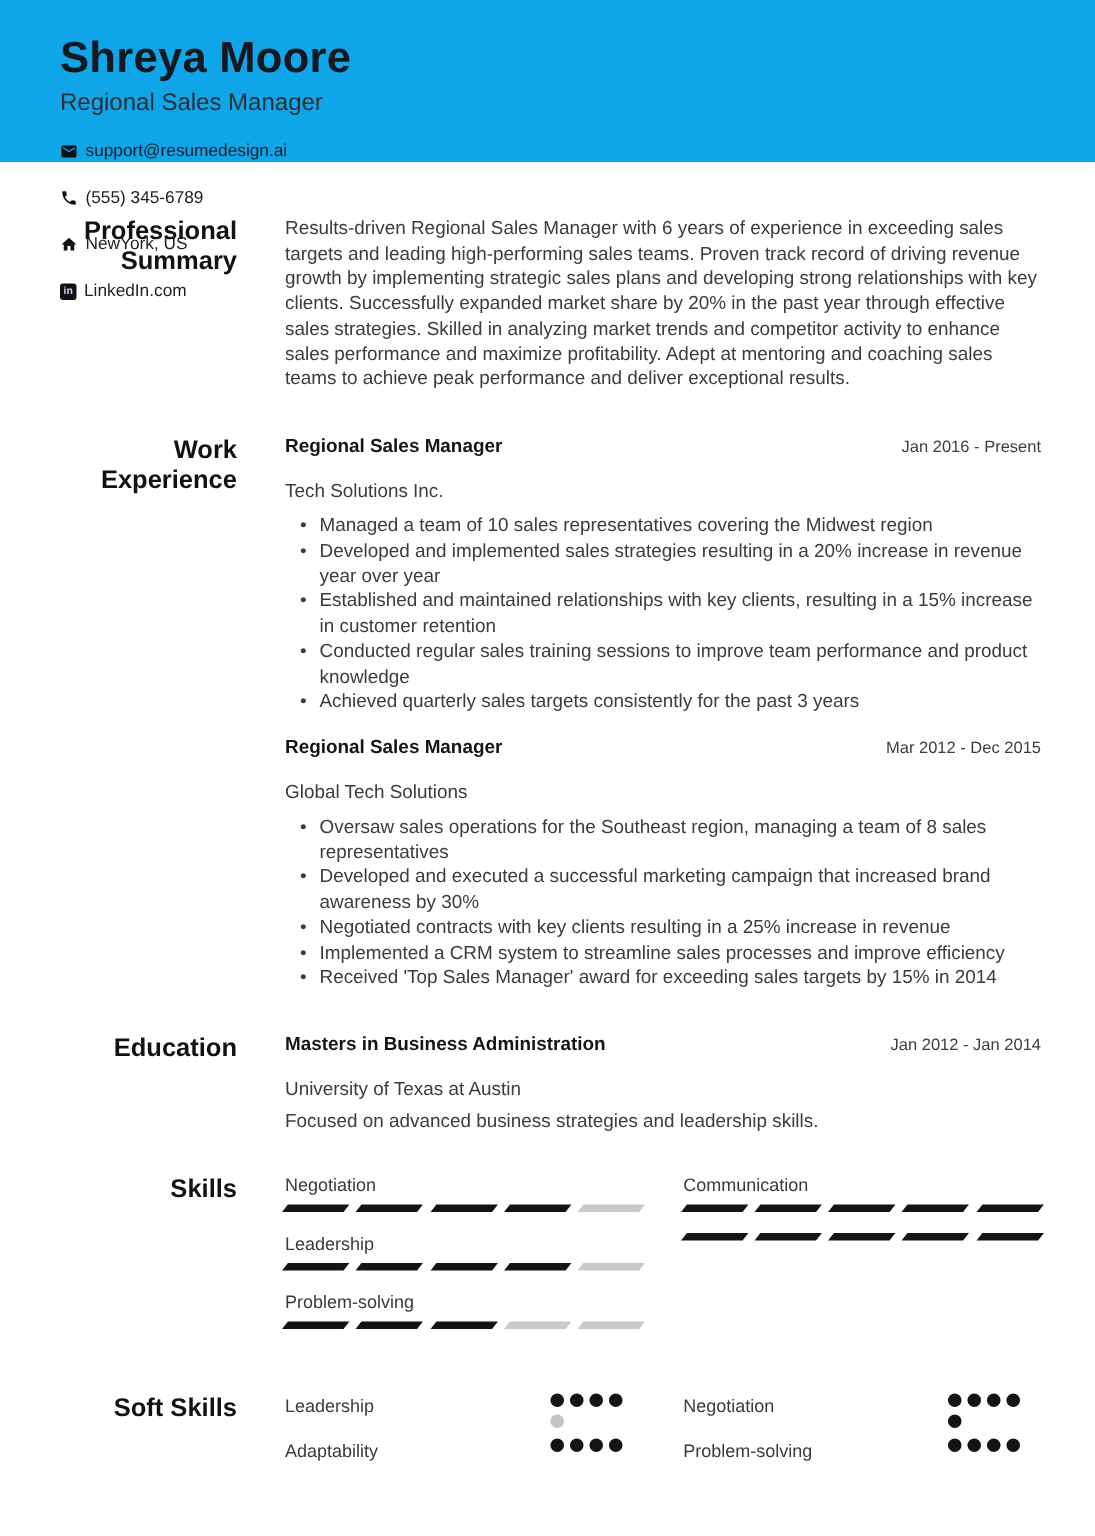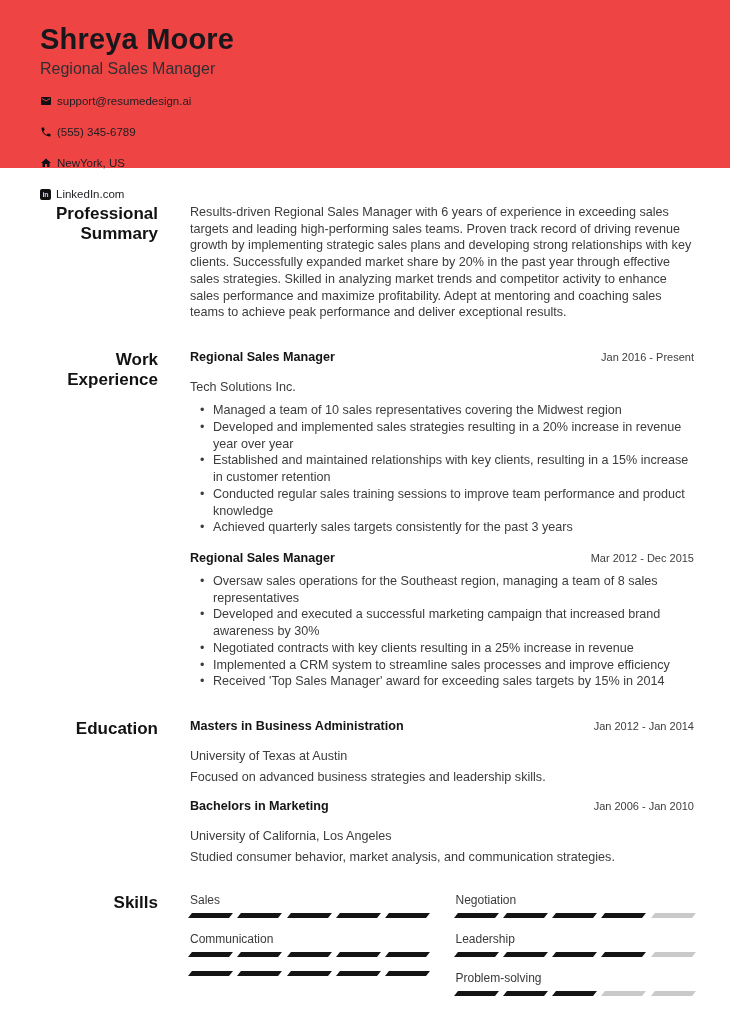--- a/index.html
+++ b/index.html
@@ -7,23 +7,23 @@
   body {
     font-family: "Liberation Sans", "DejaVu Sans", sans-serif;
     background: #ffffff;
     width: 730px;
     height: 1024px;
     overflow: hidden;
     color: #3c3c3c;
   }
   
   .header {
-    background: #ef4444;
+    background: #0ea5e9;
     padding: 23px 52px 0 40px;
-    height: 168px;
+    height: 108px;
   }
   .name {
     font-size: 29px;
     font-weight: bold;
     color: #17171c;
     letter-spacing: 0.2px;
   }
   .job-title {
     font-size: 16px;
     color: #2f2f33;
@@ -213,20 +213,21 @@
           <li>Conducted regular sales training sessions to improve team performance and product knowledge</li>
           <li>Achieved quarterly sales targets consistently for the past 3 years</li>
         </ul>
       </div>
 
       <div class="entry">
         <div class="entry-head">
           <span class="entry-title">Regional Sales Manager</span>
           <span class="entry-dates">Mar 2012 - Dec 2015</span>
         </div>
+        <div class="entry-sub">Global Tech Solutions</div>
         <ul class="bullets">
           <li>Oversaw sales operations for the Southeast region, managing a team of 8 sales representatives</li>
           <li>Developed and executed a successful marketing campaign that increased brand awareness by 30%</li>
           <li>Negotiated contracts with key clients resulting in a 25% increase in revenue</li>
           <li>Implemented a CRM system to streamline sales processes and improve efficiency</li>
           <li>Received 'Top Sales Manager' award for exceeding sales targets by 15% in 2014</li>
         </ul>
       </div>
 
     </div>
@@ -238,46 +239,28 @@
 
       <div class="entry">
         <div class="entry-head">
           <span class="entry-title">Masters in Business Administration</span>
           <span class="entry-dates">Jan 2012 - Jan 2014</span>
         </div>
         <div class="entry-sub">University of Texas at Austin</div>
         <div class="entry-desc">Focused on advanced business strategies and leadership skills.</div>
       </div>
 
-      <div class="entry">
-        <div class="entry-head">
-          <span class="entry-title">Bachelors in Marketing</span>
-          <span class="entry-dates">Jan 2006 - Jan 2010</span>
-        </div>
-        <div class="entry-sub">University of California, Los Angeles</div>
-        <div class="entry-desc">Studied consumer behavior, market analysis, and communication strategies.</div>
-      </div>
 
     </div>
   </div>
 
   <div class="section">
     <div class="section-title">Skills</div>
     <div class="section-body">
       <div class="skills-grid">
-        <div class="skill-item">
-          <div class="skill-label">Sales</div>
-          <div class="skill-bar">
-              <span class="seg filled"></span>
-              <span class="seg filled"></span>
-              <span class="seg filled"></span>
-              <span class="seg filled"></span>
-              <span class="seg filled"></span>
-            </div>
-        </div>
         <div class="skill-item">
           <div class="skill-label">Negotiation</div>
           <div class="skill-bar">
               <span class="seg filled"></span>
               <span class="seg filled"></span>
               <span class="seg filled"></span>
               <span class="seg filled"></span>
               <span class="seg empty"></span>
             </div>
         </div>

